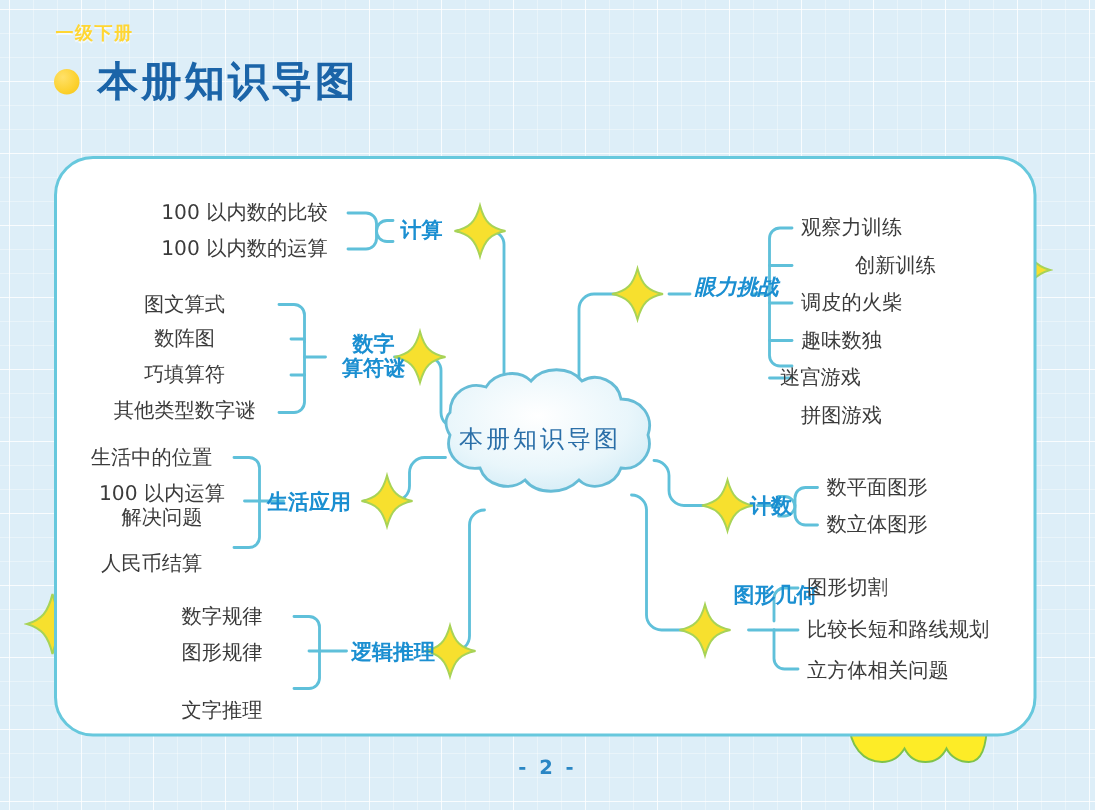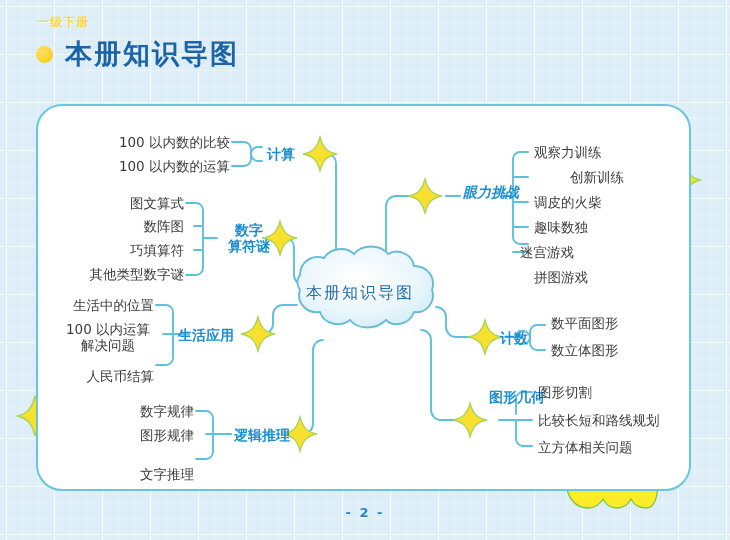--- a/index.html
+++ b/index.html
@@ -73,21 +73,21 @@
     width: 730px; height: 540px; z-index: 5;
   }
   .leaf {
     position: absolute;
     font-size: 13.5px;
     color: #3b3b3b;
     white-space: nowrap;
     line-height: 1.25;
     font-family: "DejaVu Sans", "Liberation Sans", sans-serif;
   }
-  .leaf.r { text-align: right; }
+  .leaf.r { text-align: center; }
   .leaf.l { text-align: left; }
   .leaf.two { line-height: 1.18; white-space: normal; width: 92px; }
 
   .branch-label {
     position: absolute;
     font-size: 14px; font-weight: bold;
     color: #1b8fd1; white-space: nowrap;
     line-height: 1.15;
   }
   .branch-label.two-line { text-align: center; }
@@ -257,21 +257,21 @@
 
     <div class="branch-label" style="left:463px;top:184px;font-style:italic;">眼力挑战</div>
     <div class="leaf l" style="left:534px;top:144px;">观察力训练</div>
     <div class="leaf l" style="left:534px;top:169px;margin-left:36px;">创新训练</div>
     <div class="leaf l" style="left:534px;top:194px;">调皮的火柴</div>
     <div class="leaf l" style="left:534px;top:219px;">趣味数独</div>
     <div class="leaf l" style="left:520px;top:244px;">迷宫游戏</div>
     <div class="leaf l" style="left:534px;top:269px;">拼图游戏</div>
 
     <div class="branch-label" style="left:500px;top:330px;">计数</div>
-    <div class="leaf l" style="left:551px;top:317px;font-family:Liberation Mono, monospace;">数平面图形</div>
+    <div class="leaf l" style="left:551px;top:317px;">数平面图形</div>
     <div class="leaf l" style="left:551px;top:342px;">数立体图形</div>
 
     <div class="branch-label" style="left:489px;top:389px;">图形几何</div>
     <div class="leaf l" style="left:538px;top:384px;">图形切割</div>
     <div class="leaf l" style="left:538px;top:412px;">比较长短和路线规划</div>
     <div class="leaf l" style="left:538px;top:439px;">立方体相关问题</div>
   </div>
 
   <div id="page-number">- 2 -</div>
 

